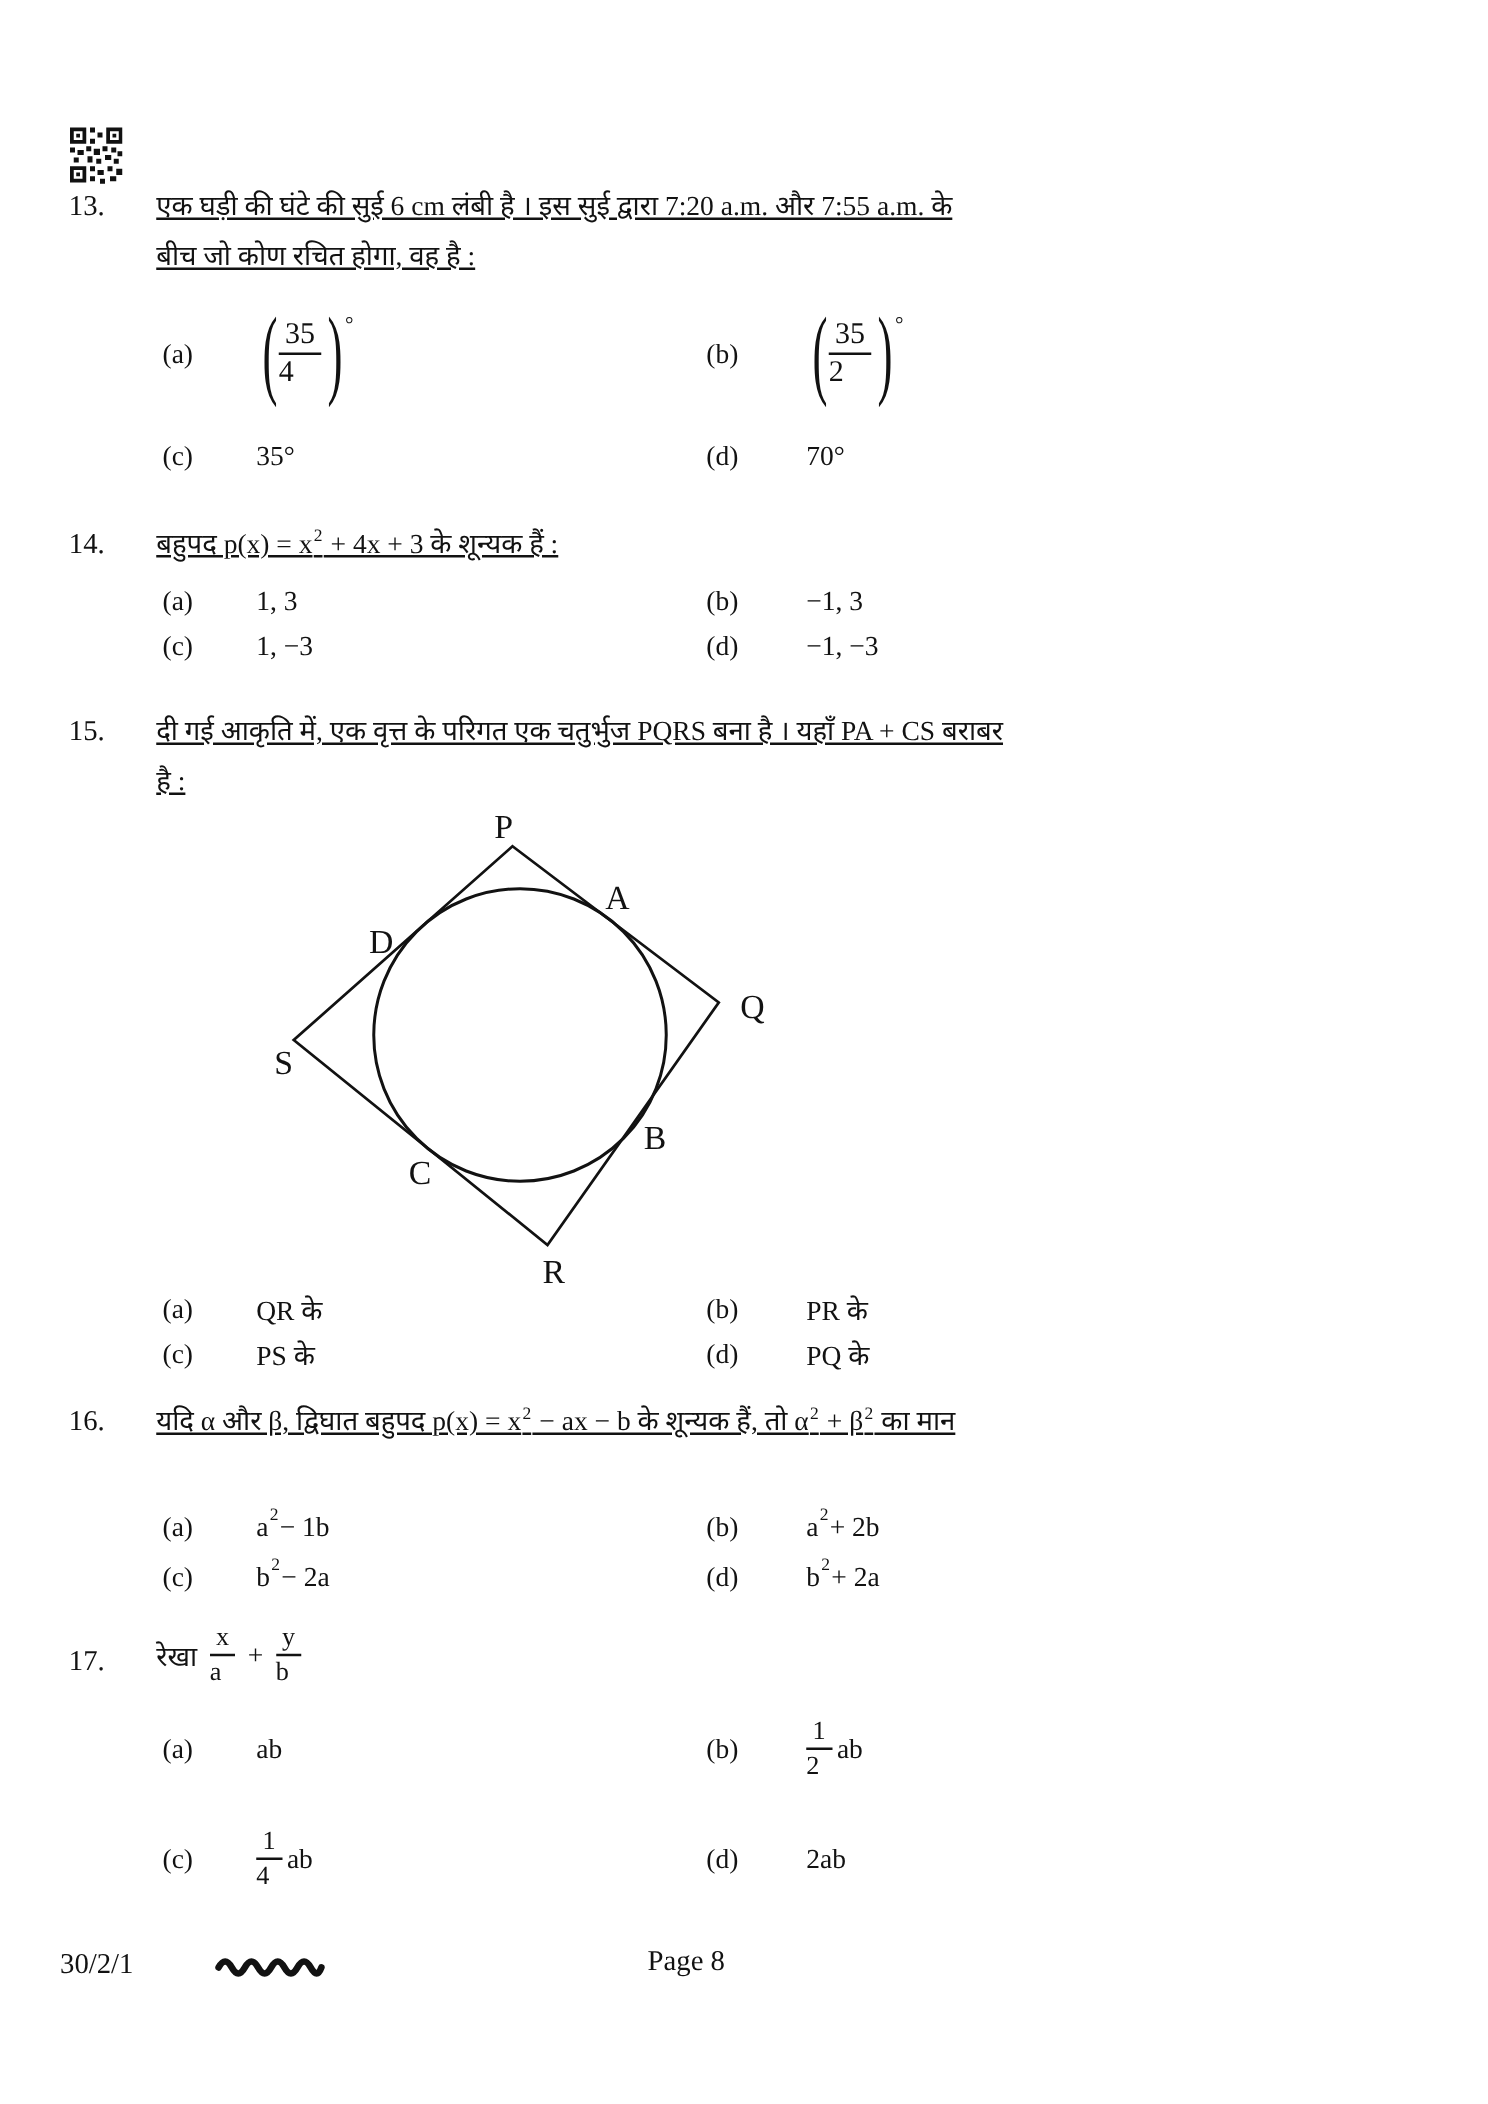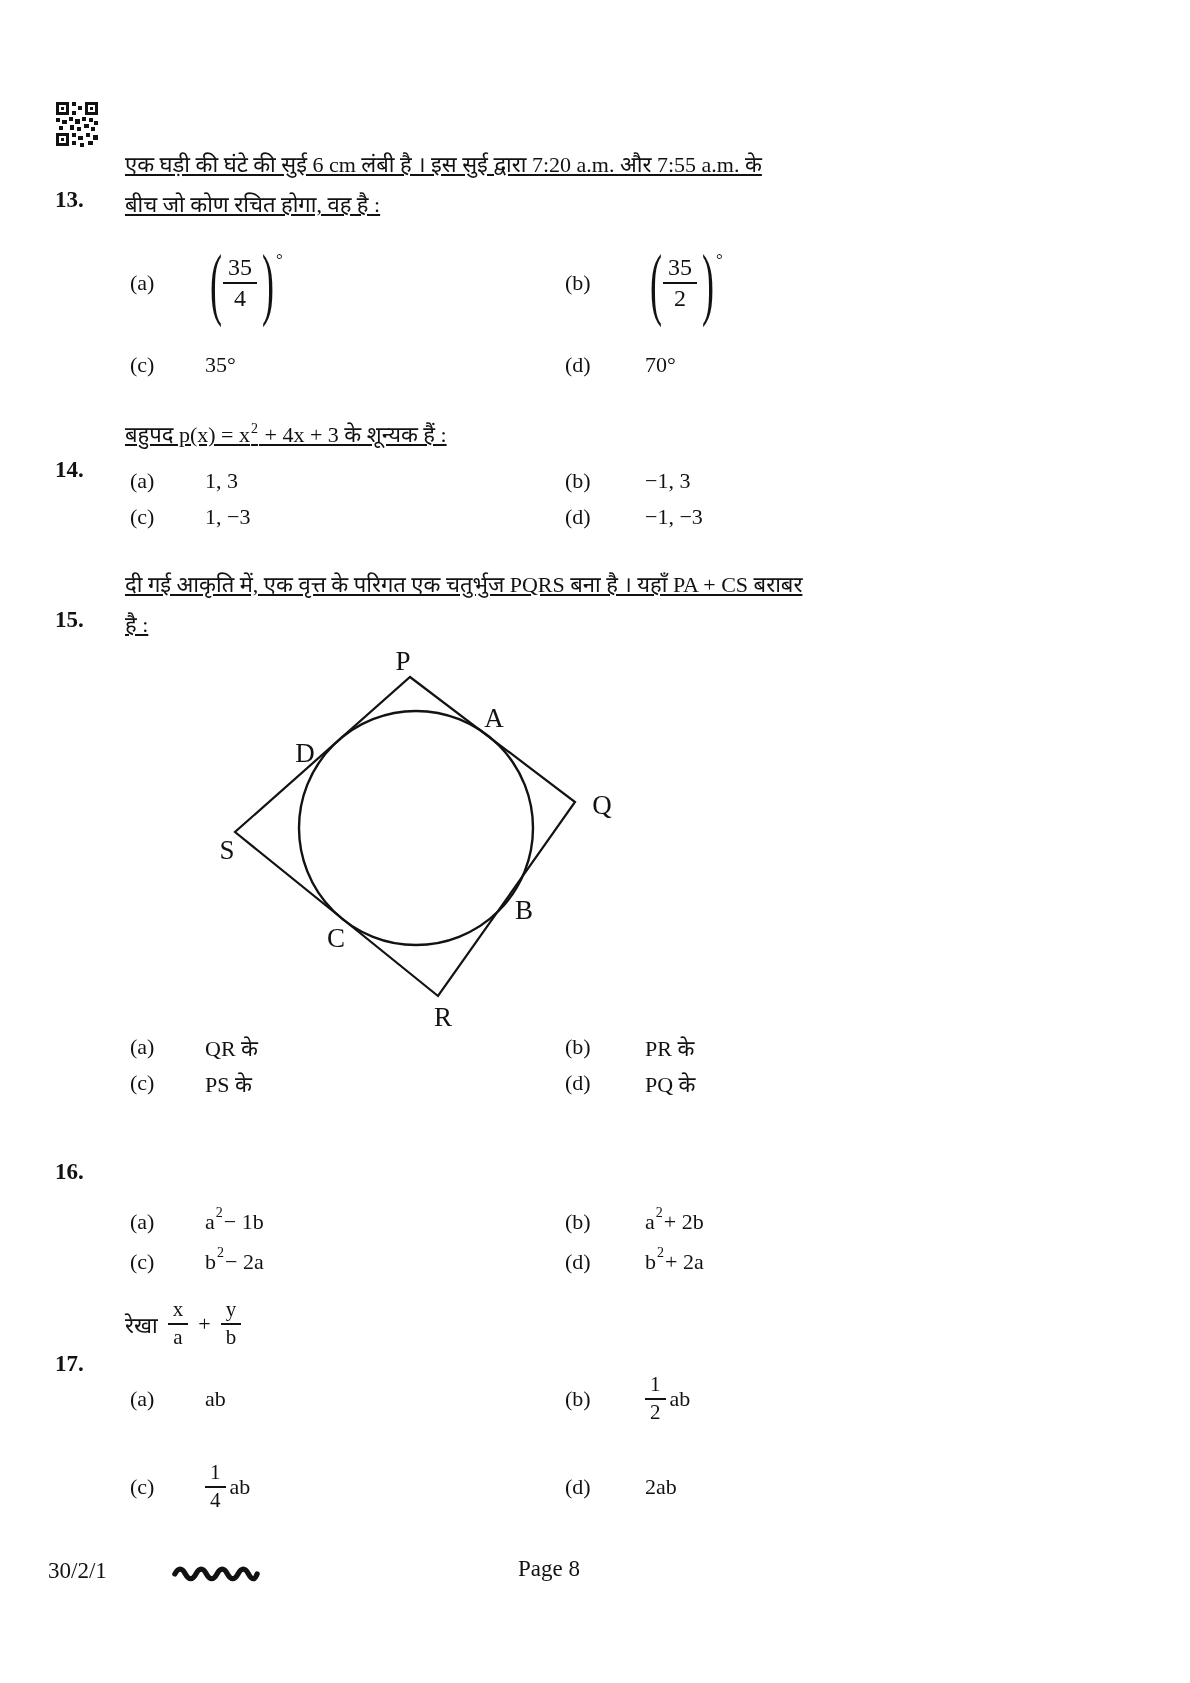--- a/index.html
+++ b/index.html
@@ -1,25 +1,25 @@
 <!DOCTYPE html>
 <html><head>
 <meta charset="utf-8">
 <style>
   html,body{margin:0;padding:0;background:#ffffff;}
   .page{position:relative;width:1190px;height:1683px;background:#fff;
         font-family:"Liberation Serif","DejaVu Serif",serif;color:#121212;overflow:hidden;}
-  .qnum{position:absolute;left:55px;font-weight:700;font-size:23px;line-height:30px;margin-top:35px;}
+  .qnum{position:absolute;left:55px;font-weight:400;font-size:23px;line-height:30px;}
   .qline{position:absolute;left:125px;width:900px;font-size:22px;line-height:30px;white-space:nowrap;text-decoration:underline;}
   .optrow{position:absolute;left:0;width:1190px;}
   .optrow > .cell{position:absolute;top:0;height:100%;display:flex;align-items:center;font-size:22px;}
   .ol1{left:130px;} .ov1{left:205px;} .ol2{left:565px;} .ov2{left:645px;}
   .sup{font-size:14px;position:relative;top:-9px;margin:0 1px;}
   
-  .sfrac{display:inline-flex;flex-direction:column;align-items:center;font-size:21px;line-height:1.12;}
+  .sfrac{display:inline-flex;flex-direction:column;font-size:21px;line-height:1.12;}
   .sfrac .fnum{border-bottom:2px solid #121212;padding:0 5px 1px;}
   .sfrac .fden{padding-top:1px;}
   
   .pfrac{display:inline-flex;align-items:center;}
   .pfrac .sfrac{font-size:24px;}
   .paren{display:inline-block;font-size:80px;font-weight:400;transform:scaleX(0.45);width:18px;
          text-align:center;line-height:72px;}
   .deg{align-self:flex-start;font-size:17px;line-height:1;margin-top:4px;margin-left:1px;}
   .mathline{position:absolute;left:125px;display:flex;align-items:center;gap:10px;font-size:22px;}
   .footer-text{position:absolute;font-size:23px;}
@@ -149,20 +149,23 @@
     <span class="cell ov2">PR के</span>
   </div>
   <div class="optrow" style="top:1066px;height:34px">
     <span class="cell ol1">(c)</span>
     <span class="cell ov1">PS के</span>
     <span class="cell ol2">(d)</span>
     <span class="cell ov2">PQ के</span>
   </div>
 
   <div class="qnum" style="top:1122px">16.</div>
+  <div class="qline" style="top:1122px">
+    <span>यदि α और β, द्विघात बहुपद p(x) = x</span><span class="sup">2</span><span> − ax − b के शून्यक हैं, तो α</span><span class="sup">2</span><span> + β</span><span class="sup">2</span><span> का मान</span>
+  </div>
 
   <div class="optrow" style="top:1204px;height:36px">
     <span class="cell ol1">(a)</span>
     <span class="cell ov1">
       <span>a</span>
         <span class="sup">2</span>
         <span> − 1b</span>
     </span>
     <span class="cell ol2">(b)</span>
     <span class="cell ov2">

